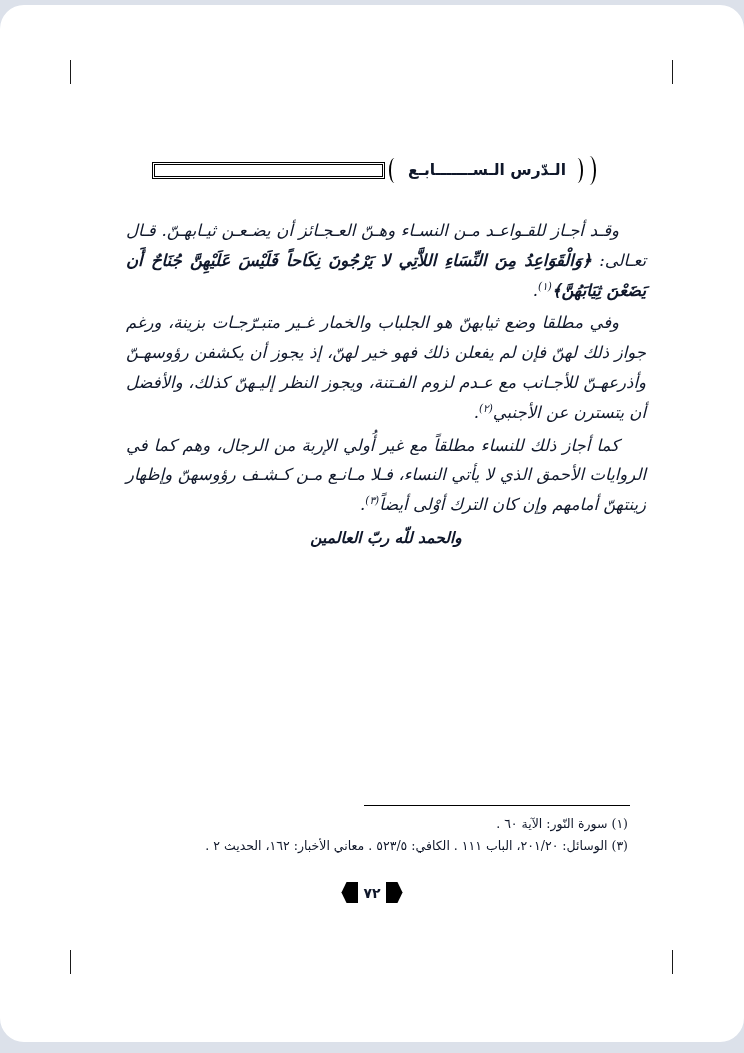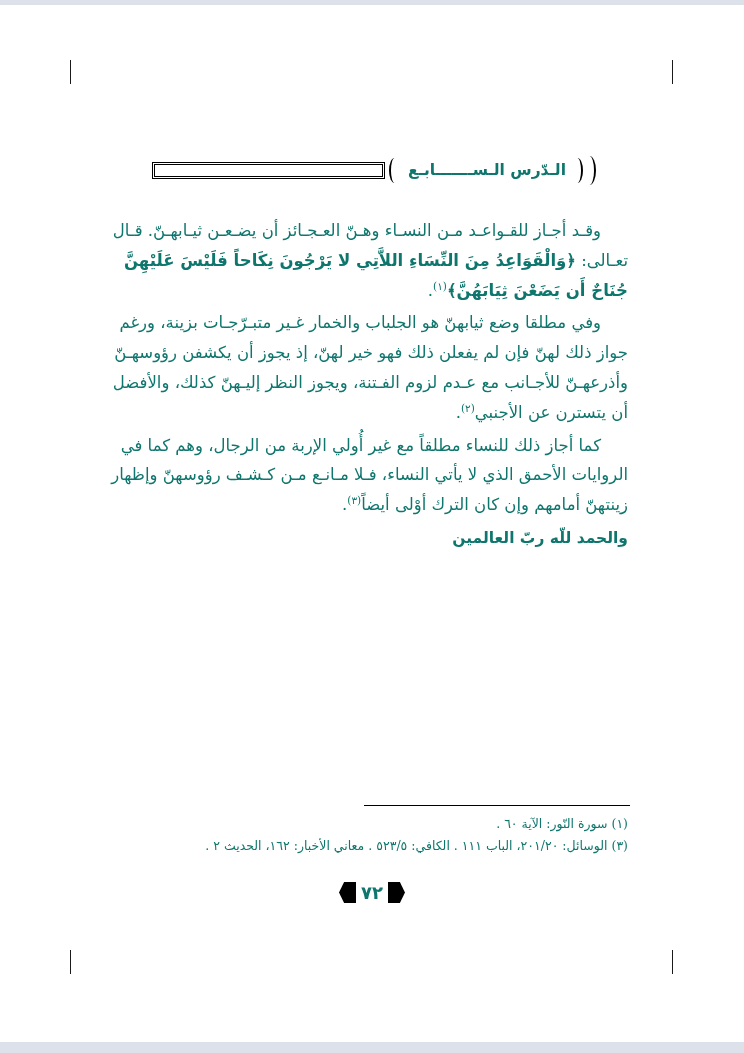--- a/index.html
+++ b/index.html
@@ -6,21 +6,22 @@
   html,body { width:744px; height:1053px; }
   body {
     position:relative;
     background:#dce1ea;
     font-family:"DejaVu Serif","DejaVu Sans",serif;
     overflow:hidden;
   }
   .sheet {
     position:absolute; left:0; top:5px; right:0; bottom:11px;
     background:#ffffff;
-    color:#0f766e;
+    color:#0f172a;
+    border-radius:24px;
   }
   
   .crop { position:absolute; width:1px; height:24px; background:#1a1a1a; }
   .crop-tl { left:70px;  top:55px;  }
   .crop-tr { left:672px; top:55px;  }
   .crop-bl { left:70px;  top:945px; }
   .crop-br { left:672px; top:945px; }
 
   
   .header {
@@ -33,25 +34,25 @@
   .orn-pair { display:flex; align-items:center; }
   .orn-right-a { border-right:2px solid #000; }
   .orn-right-b { border-right:2px solid #000; margin-right:-6px; height:29px; width:13px; }
   .lesson-title {
     direction:rtl; white-space:nowrap;
     font-weight:bold; font-size:15.5px; padding:0 6px 2px 6px;
   }
 
   
   .bodytext {
-    position:absolute; left:108px; top:208px; width:520px;
+    position:absolute; left:126px; top:208px; width:520px;
     direction:rtl; text-align:justify;
-    font-size:16.5px; line-height:29.8px;
+    font-size:16.5px; line-height:29.8px;font-style:italic;
   }
-  .bodytext p { text-indent:27px; margin-top:3px;text-align:right; }
+  .bodytext p { text-indent:27px; margin-top:3px; }
   .verse { font-weight:bold; }
   .fnref { font-size:10.5px; vertical-align:6px; line-height:0; }
   .hamd {
     margin-top:17px; text-align:center; text-indent:0 !important;
     font-weight:bold; font-size:15.5px;
   }
 
   
   .fn-sep {
     position:absolute; top:800px; right:114px; width:266px; height:1px;
@@ -64,21 +65,21 @@
   }
 
   
   .pagenum {
     position:absolute; top:876px; left:336px; width:72px; height:23px;
     display:flex; align-items:center; justify-content:center; gap:5px;
   }
   .pn-wing { width:17px; height:21px; background:#000; }
   .pn-wing-left  { clip-path:polygon(100% 0, 100% 100%, 30% 100%, 0 50%, 30% 0); }
   .pn-wing-right { clip-path:polygon(0 0, 70% 0, 100% 50%, 70% 100%, 0 100%); }
-  .pn-num { font-weight:bold; font-size:18px; direction:rtl; }
+  .pn-num { font-weight:bold; font-size:14px; direction:rtl; }
 </style>
 </head>
 <body>
 
 <div class="sheet">
 
   <div class="crop crop-tl"></div>
   <div class="crop crop-tr"></div>
   <div class="crop crop-bl"></div>
   <div class="crop crop-br"></div>

